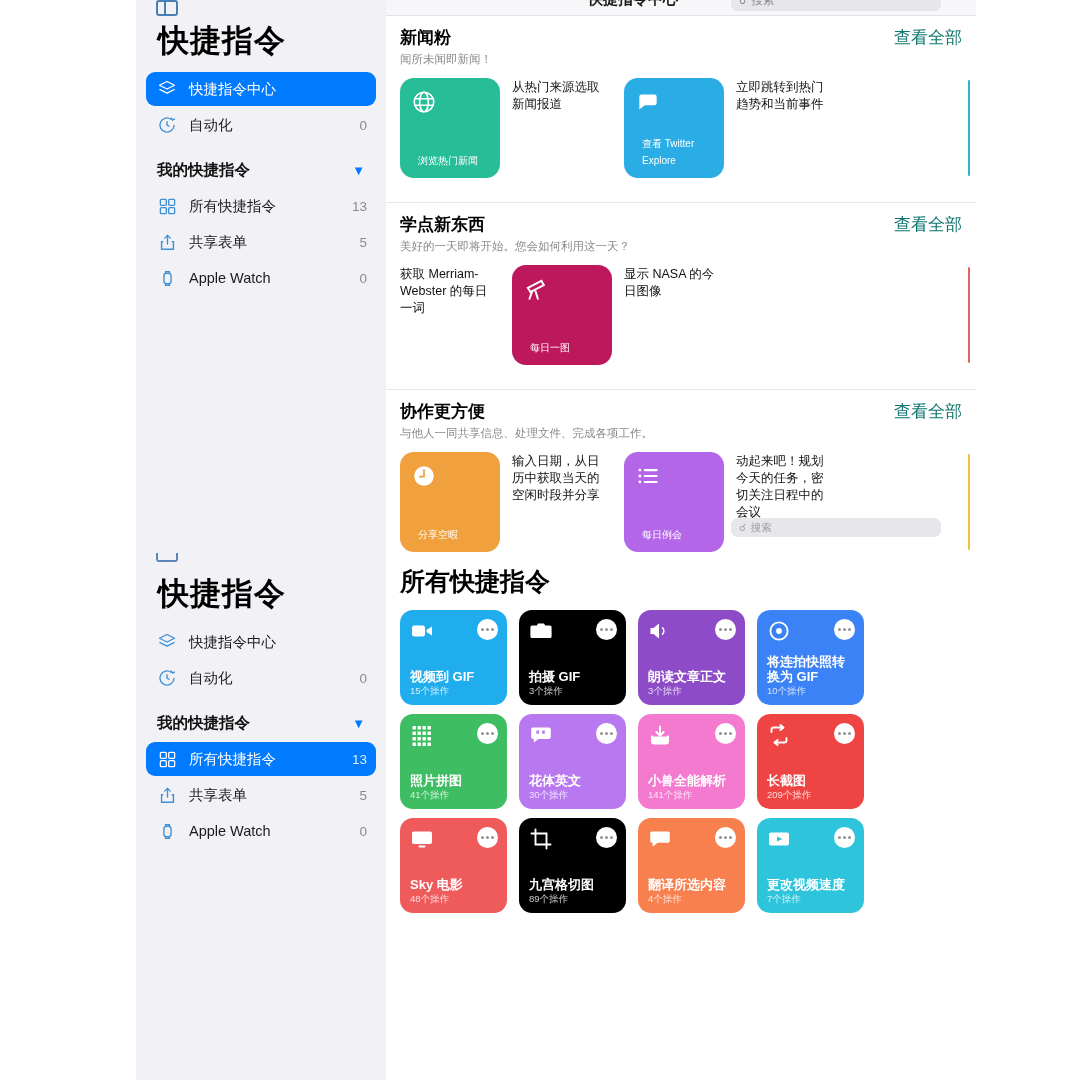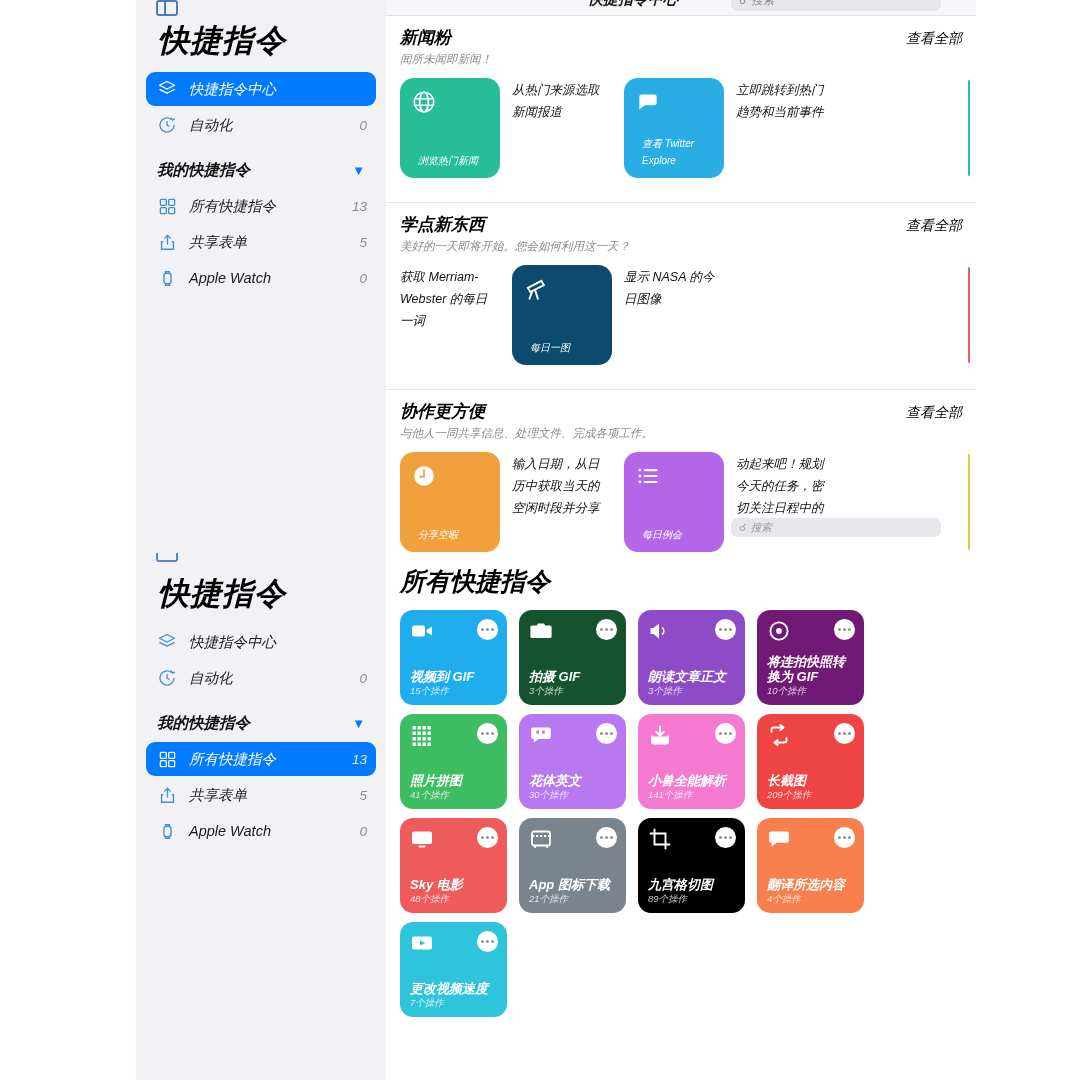--- a/index.html
+++ b/index.html
@@ -2,21 +2,21 @@
 <html><head>
 <meta charset="utf-8">
 <style>
   * { box-sizing: border-box; margin: 0; padding: 0; }
   html, body {
     width: 1080px; height: 1080px;
     background: #ffffff;
     font-family: "Liberation Sans", "DejaVu Sans", sans-serif;
     overflow: hidden;
   }
-  #root { position: relative; width: 952px; height: 1080px; background: #ffffff; font-style: italic; }
+  #root { position: relative; width: 952px; height: 1080px; background: #ffffff; }
 
   
   .pane { position: absolute; left: 136px; width: 840px; overflow: hidden; background: #ffffff; }
   #pane-top    { top: 0px;   height: 553px; }
   #pane-bottom { top: 553px; height: 527px; }
 
   
   .sidebar {
     position: absolute; left: 0; top: 0;
     width: 250px; height: 100%;
@@ -64,34 +64,34 @@
   .topbar-search { position: absolute; left: 345px; top: -11px; width: 210px; height: 22px;
                    background: #e6e6eb; border-radius: 7px; display: flex; align-items: center;
                    padding-left: 8px; gap: 5px; }
   .topbar-search .mg { color: #8b8b90; font-size: 11px; }
   .topbar-search .ph { color: #8b8b90; font-size: 11.5px; }
 
   .gal-sec { padding: 10px 14px 0 14px; position: relative; }
   .gal-sec + .gal-sec { border-top: 1px solid #e6e6e8; margin-top: 24px; }
   .gal-head { display: flex; align-items: baseline; justify-content: space-between; }
   .gal-title { font-size: 17px; font-weight: bold; color: #000; }
-  .gal-all { font-size: 14px; color: #000000; }
+  .gal-all { font-size: 17px; color: #0f766e; }
   .gal-sub { font-size: 11.5px; color: #8a8a8f; margin-top: 3px; }
 
   .gal-row { display: flex; gap: 20px; margin-top: 11px; position: relative; }
   .gal-item { display: flex; gap: 12px; flex: 0 0 auto; }
   .gcard {
     width: 100px; height: 100px; border-radius: 14px;
     position: relative; flex: 0 0 100px; overflow: hidden;
   }
   .gcard .gico { position: absolute; left: 11px; top: 11px; width: 26px; height: 26px;
                  color: #fff; }
   .gcard .gname { position: absolute; left: 18px; right: 8px; bottom: 9px;
                   color: #fff; font-size: 10px; line-height: 17px; font-weight: 500; }
-  .gdesc { width: 92px; font-size: 12.5px; line-height: 22px; color: #111; padding-top: 1px; }
+  .gdesc { width: 92px; font-size: 12.5px; line-height: 17px; color: #111; padding-top: 1px; }
   .gstrip { position: absolute; right: -8px; top: 2px; width: 2px; height: 96px; border-radius: 2px; }
 
   
   .lib-title { font-size: 25px; font-weight: bold; color: #000; padding: 12px 0 0 14px; }
   .grid { display: grid; grid-template-columns: repeat(4, 107px); gap: 9px 12px;
           padding: 12px 0 0 14px; }
   .scard { width: 107px; height: 95px; border-radius: 13px; position: relative; overflow: hidden; }
   .scard .sico { position: absolute; left: 10px; top: 9px; width: 24px; height: 24px; color: #fff; }
   .scard .dots { position: absolute; right: 9px; top: 9px; width: 21px; height: 21px;
                  border-radius: 50%; background: #fff; display: flex; align-items: center;
@@ -241,21 +241,21 @@
         <div class="gal-head">
           <span class="gal-title">学点新东西</span>
           <span class="gal-all">查看全部</span>
         </div>
         <div class="gal-sub">美好的一天即将开始。您会如何利用这一天？</div>
         <div class="gal-row">
           <div class="gal-item">
             <div class="gdesc">获取 Merriam-Webster 的每日一词</div>
           </div>
           <div class="gal-item">
-            <div class="gcard" style="background:#0c4a6e">
+            <div class="gcard" style="background:#be185d">
               <span class="gico">
                 <svg width="26" height="26" viewBox="0 0 24 24" fill="none" stroke="#fff" stroke-width="1.8" stroke-linecap="round">
                   <path d="M4.5 11 17 4.5l2.2 3.8L6.8 14.8z"></path>
                     <path d="M8.5 14 6 21M11.5 14l2.2 7"></path>
                 </svg>
               </span>
               <span class="gname">每日一图</span>
             </div>
             <div class="gdesc">显示 NASA 的今日图像</div>
           </div>
@@ -391,21 +391,21 @@
                 <path d="M16.5 11 22 7.5v9L16.5 13z"></path>
               </svg></span>
             <span class="dots">
               <i></i>
               <i></i>
               <i></i>
             </span>
             <span class="stitle">视频到 GIF</span>
             <span class="ssub">15个操作</span>
           </div>
-          <div class="scard" style="background: #14532d;">
+          <div class="scard" style="background: #000000;">
             <span class="sico"><svg viewBox="0 0 24 24" fill="#fff" width="24" height="24">
                 <path d="M9 4.5h6l1.2 2H21a1.6 1.6 0 0 1 1.6 1.6v9.3A1.6 1.6 0 0 1 21 19H3a1.6 1.6 0 0 1-1.6-1.6V8.1A1.6 1.6 0 0 1 3 6.5h4.8z"></path>
                 <circle cx="12" cy="12.6" r="3.6" fill="none" stroke="#fff" stroke-width="0"></circle>
                 <circle cx="12" cy="12.6" r="3.4" fill="none"></circle>
               </svg></span>
             <span class="dots">
               <i></i>
               <i></i>
               <i></i>
             </span>
@@ -418,21 +418,21 @@
                 <path d="M14.5 8.8a4.6 4.6 0 0 1 0 6.4" stroke="#fff" stroke-width="1.6" fill="none" stroke-linecap="round"></path>
               </svg></span>
             <span class="dots">
               <i></i>
               <i></i>
               <i></i>
             </span>
             <span class="stitle">朗读文章正文</span>
             <span class="ssub">3个操作</span>
           </div>
-          <div class="scard" style="background: #701a75;">
+          <div class="scard" style="background: #3b82f6;">
             <span class="sico"><svg viewBox="0 0 24 24" fill="none" stroke="#fff" stroke-width="1.9" width="24" height="24">
                 <circle cx="12" cy="12" r="8.6"></circle>
                 <circle cx="12" cy="12" r="2.9" fill="#fff" stroke="none"></circle>
               </svg></span>
             <span class="dots">
               <i></i>
               <i></i>
               <i></i>
             </span>
             <span class="stitle">将连拍快照转换为 GIF</span>
@@ -515,34 +515,20 @@
                 <rect x="8.5" y="18.6" width="7" height="1.8" rx="0.8"></rect>
               </svg></span>
             <span class="dots">
               <i></i>
               <i></i>
               <i></i>
             </span>
             <span class="stitle">Sky 电影</span>
             <span class="ssub">48个操作</span>
           </div>
-          <div class="scard" style="background: rgb(122, 132, 143);">
-            <span class="sico"><svg viewBox="0 0 24 24" fill="none" stroke="#fff" stroke-width="1.8" width="24" height="24">
-                <rect x="3" y="4.5" width="18" height="14" rx="2"></rect>
-                <path d="M3 9h18" stroke-dasharray="2.2 1.8"></path>
-                <path d="M6 18.5v1.8M18 18.5v1.8" stroke-linecap="round"></path>
-              </svg></span>
-            <span class="dots">
-              <i></i>
-              <i></i>
-              <i></i>
-            </span>
-            <span class="stitle">App 图标下载</span>
-            <span class="ssub">21个操作</span>
-          </div>
           <div class="scard" style="background: #000000;">
             <span class="sico"><svg viewBox="0 0 24 24" fill="none" stroke="#fff" stroke-width="1.9" stroke-linecap="round" width="24" height="24">
                 <path d="M6.5 2.5v15h15"></path>
                 <path d="M2.5 6.5h15v15"></path>
               </svg></span>
             <span class="dots">
               <i></i>
               <i></i>
               <i></i>
             </span>

